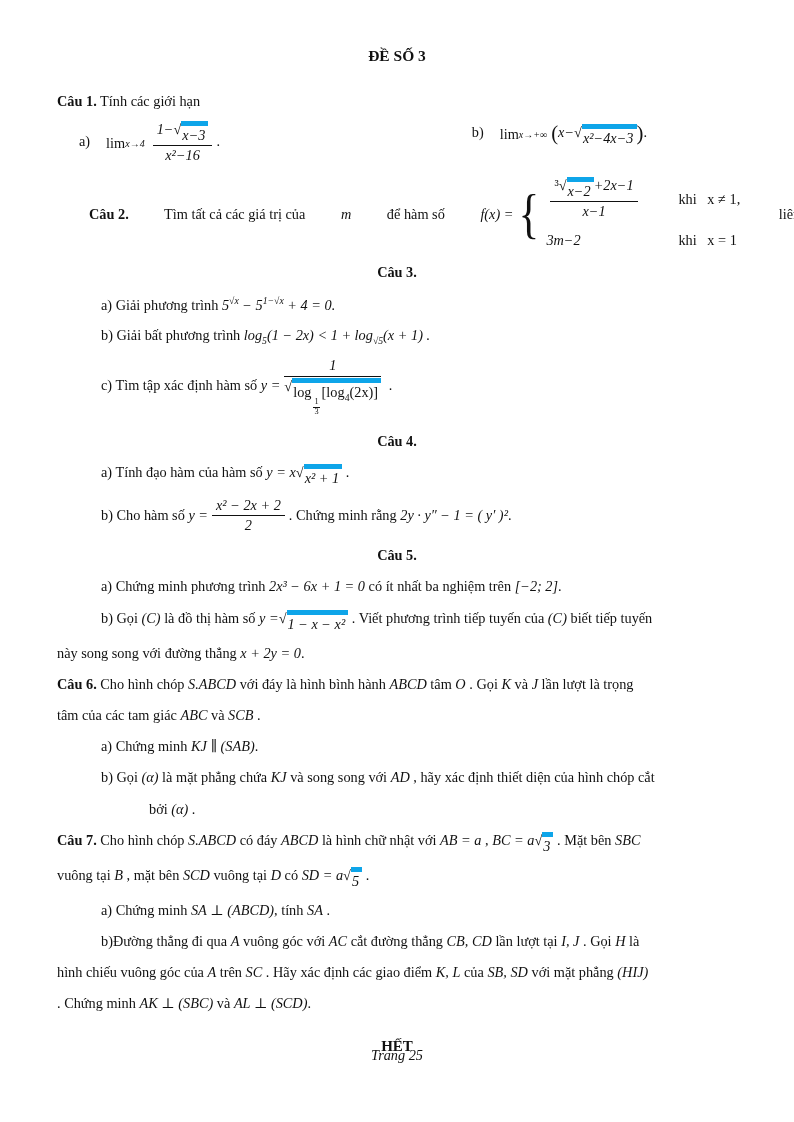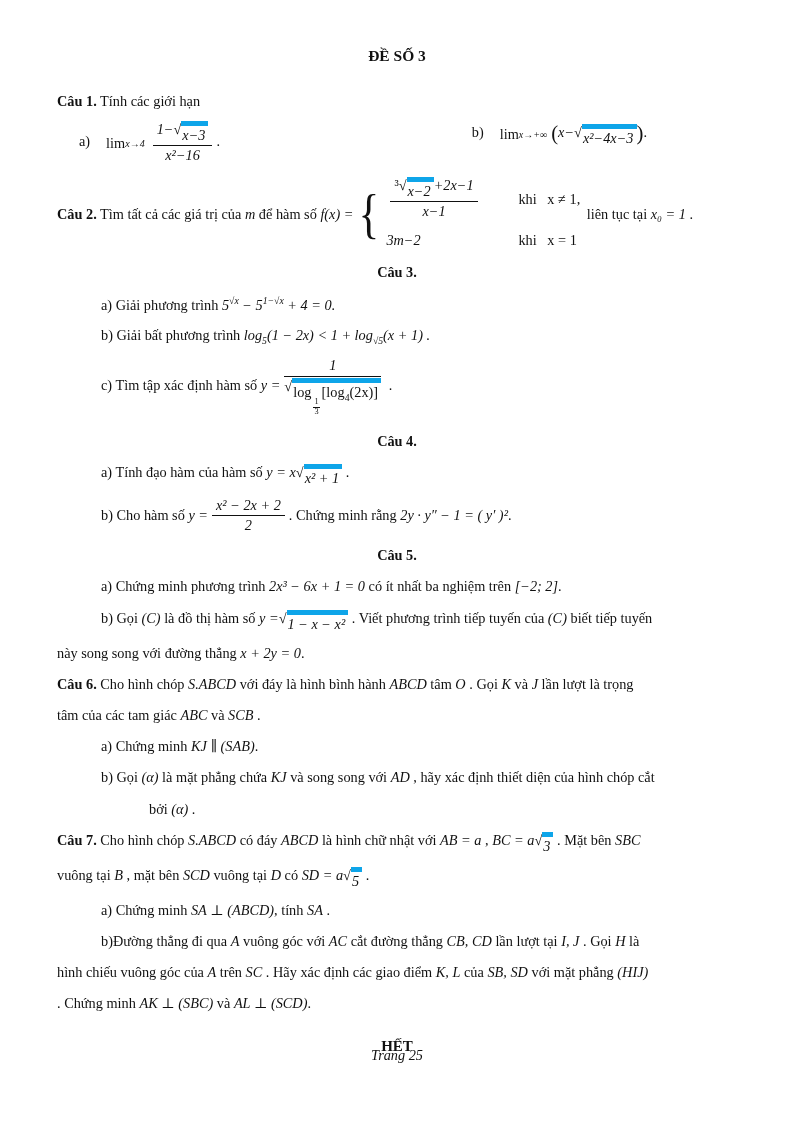--- a/index.html
+++ b/index.html
@@ -23,21 +23,21 @@
   .lim { display: inline-flex; flex-direction: row; align-items: center; vertical-align: middle; line-height: 1; margin: 0 4px; }
   .lim .limsub { font-size: .7em; margin-top: 2px; }
   .frac { display: inline-flex; flex-direction: column; vertical-align: middle; text-align: center; margin: 0 4px; line-height: 1.25; }
   .frac .num { border-bottom: 1px solid #111; padding: 0 4px 1px; }
   .frac .den { padding-top: 1px; }
   .sqrt { display: inline-flex; align-items: flex-start; line-height: 1.2; }
   .sqrt .rad { font-style: normal; }
   .sqrt .vinc { border-top: 5px solid #0ea5e9; padding: 1px 3px 0 1px; }
   .bigp { font-size: 1.45em; vertical-align: middle; font-style: normal; line-height: 1; }
   .q2line { display: flex; align-items: center; margin: 4px 0 10px; }
-  .q2line > * { white-space: pre; flex: 0 0 auto; }
+  .q2line > * { white-space: pre; flex: 0 0 auto; margin-left: 32px; }
   .cases { display: inline-flex; align-items: center; margin: 0 3px; }
   .brace { font-size: 54px; font-weight: 300; line-height: .8; margin-right: 4px; transform: scaleX(.8); font-style: normal; }
   .crows { display: inline-flex; flex-direction: column; gap: 8px; }
   .crow { display: flex; align-items: center; }
   .cexp { min-width: 120px; display: inline-flex; }
   .cond { margin-left: 12px; }
   .row2 { display: flex; margin: 2px 0 12px; }
   .col-a { margin-left: 22px; }
   .col-b { margin-left: auto; margin-right: 90px; }
   .sfrac { display: inline-flex; flex-direction: column; align-items: center; font-size: .58em; line-height: 1.05; vertical-align: -.8em; margin: 0 2px; font-style: normal; }

